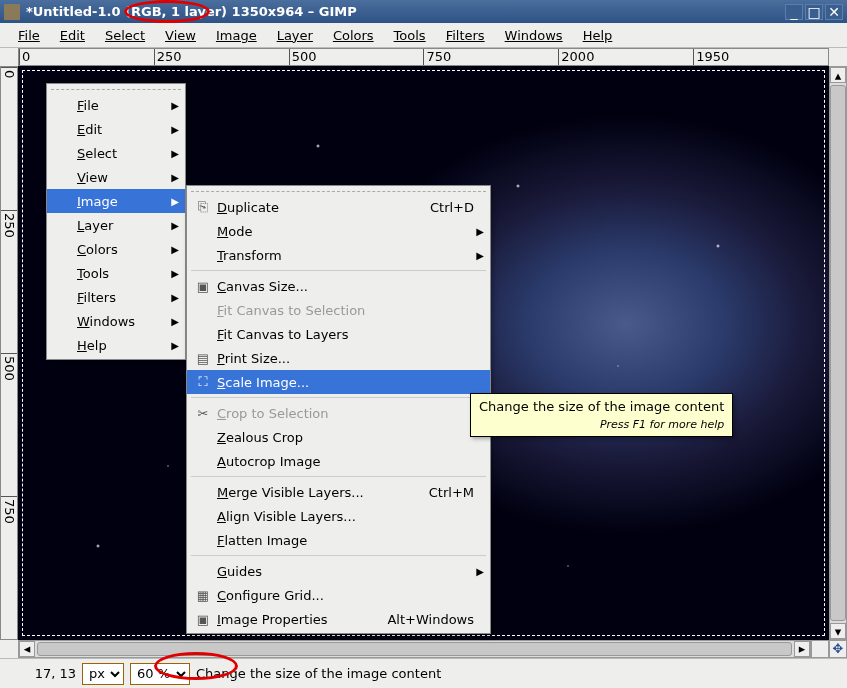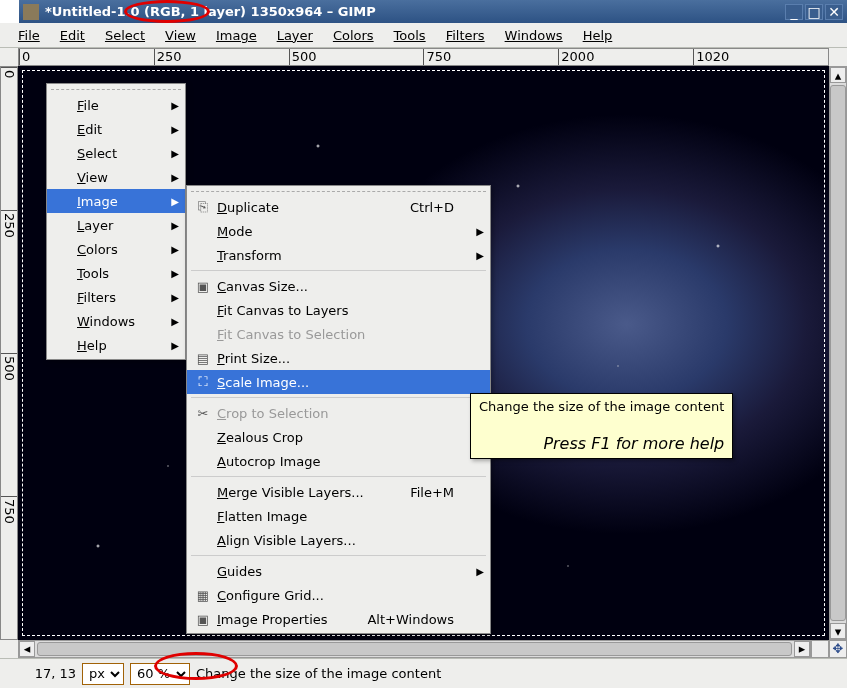--- a/index.html
+++ b/index.html
@@ -1,18 +1,18 @@
 <!DOCTYPE html>
 <html><head>
 <meta charset="utf-8">
 <style>
 * { margin: 0; padding: 0; box-sizing: border-box; font-family: "DejaVu Sans", "Bitstream Vera Sans", sans-serif; font-size: 13px; }
 body { background: #fff; width: 847px; height: 688px; overflow: hidden; position: relative; }
 
-.titlebar { height: 23px; background: linear-gradient(#4a6f9e,#2d5284); display: flex; align-items: center; padding: 0 4px; margin-left: 19px; }
+.titlebar { height: 23px; background: linear-gradient(#4a6f9e,#2d5284); display: flex; align-items: center; padding: 0 4px; }
 .titlebar-icon { width: 16px; height: 16px; background: #8a7a5a; margin-right: 6px; }
 .titlebar-text { color: #fff; font-weight: bold; flex: 1; }
 .titlebar-btns { display: flex; gap: 2px; }
 .titlebar-btn { width: 18px; height: 16px; background: #3a5e8e; color: #fff; text-align: center; line-height: 14px; font-size: 14px; border: 1px solid #5a7eae; cursor: pointer; }
 
 .menubar { height: 25px; background: #eeeeec; border-bottom: 1px solid #babdb6; display: flex; align-items: center; padding: 0 8px; gap: 0; }
 .menubar-item { padding: 3px 10px; cursor: pointer; }
 .menubar-item u { text-decoration: underline; }
 
 .workarea { position: relative; height: calc(100% - 23px - 25px - 30px); background: #eeeeec; }
@@ -52,28 +52,28 @@
 .statusbar .msg { flex: 1; }
 
 
 .ctx-menu { position: absolute; background: #eeeeec; border: 1px solid #888; box-shadow: 2px 2px 5px rgba(0,0,0,0.3); padding: 2px 0; }
 .ctx-menu .dash { height: 1px; margin: 3px 4px; border-top: 1px dashed #aaa; }
 .ctx-item { display: flex; align-items: center; height: 24px; padding: 0 24px 0 8px; cursor: pointer; position: relative; }
 .ctx-item.sel { background: #3873d8; color: #fff; }
 .ctx-item.disabled { color: #999; cursor: default; }
 .ctx-item .arrow-r { position: absolute; right: 6px; font-size: 10px; }
 .ctx-item u { text-decoration: underline; }
-.ctx-shortcut { position: absolute; right: 36px; }
+.ctx-shortcut { position: absolute; right: 16px; }
 .ctx-icon { width: 16px; margin-right: 6px; text-align: center; color: #555; }
 .ctx-item.sel .ctx-icon { color: #fff; }
 .sep { height: 1px; background: #ccc; margin: 3px 4px; }
 
 
 .tooltip { position: absolute; background: #feffcf; border: 1px solid #000; padding: 5px 8px; box-shadow: 2px 2px 4px rgba(0,0,0,0.3); min-width: 240px; }
-.tooltip .sub { text-align: right; font-style: italic; font-size: 16px; margin-top: 20px; }
+.tooltip .sub { text-align: right; font-style: italic; font-size: 11px; margin-top: 4px; }
 
 
 .oval { position: absolute; border: 3px solid #e00000; border-radius: 50%; pointer-events: none; }
 </style>
 </head>
 <body>
 
 <div class="titlebar">
   <div class="titlebar-icon"></div>
   <div class="titlebar-text">*Untitled-1.0 (RGB, 1 layer) 1350x964 – GIMP</div>
@@ -98,21 +98,21 @@
   <div class="menubar-item"><u>Help</u></div>
 </div>
 
 <div class="workarea">
   <div class="ruler-top">
     <div class="tick">0</div>
     <div class="tick">250</div>
     <div class="tick">500</div>
     <div class="tick">750</div>
     <div class="tick">2000</div>
-    <div class="tick">1020</div>
+    <div class="tick">1950</div>
   </div>
   <div class="ruler-left">
     <div class="tick">0</div>
     <div class="tick">250</div>
     <div class="tick">500</div>
     <div class="tick">750</div>
   </div>
   <div class="canvas-area">
     <div class="canvas-dashed"></div>
   </div>
@@ -214,27 +214,27 @@
       <div class="ctx-item">
         <span class="ctx-icon"></span>
         <span><u>T</u>ransform</span>
         <span class="arrow-r">▶</span>
       </div>
       <div class="sep"></div>
       <div class="ctx-item">
         <span class="ctx-icon">▣</span>
         <span><u>C</u>anvas Size...</span>
       </div>
+      <div class="ctx-item disabled">
+        <span class="ctx-icon"></span>
+        <span><u>F</u>it Canvas to Selection</span>
+      </div>
       <div class="ctx-item">
         <span class="ctx-icon"></span>
         <span><u>F</u>it Canvas to Layers</span>
-      </div>
-      <div class="ctx-item disabled">
-        <span class="ctx-icon"></span>
-        <span><u>F</u>it Canvas to Selection</span>
       </div>
       <div class="ctx-item">
         <span class="ctx-icon">▤</span>
         <span><u>P</u>rint Size...</span>
       </div>
       <div class="ctx-item sel">
         <span class="ctx-icon">⛶</span>
         <span><u>S</u>cale Image...</span>
       </div>
       <div class="sep"></div>
@@ -247,29 +247,29 @@
         <span><u>Z</u>ealous Crop</span>
       </div>
       <div class="ctx-item">
         <span class="ctx-icon"></span>
         <span><u>A</u>utocrop Image</span>
       </div>
       <div class="sep"></div>
       <div class="ctx-item">
         <span class="ctx-icon"></span>
         <span><u>M</u>erge Visible Layers...</span>
-        <span class="ctx-shortcut">File+M</span>
+        <span class="ctx-shortcut">Ctrl+M</span>
+      </div>
+      <div class="ctx-item">
+        <span class="ctx-icon"></span>
+        <span><u>A</u>lign Visible Layers...</span>
       </div>
       <div class="ctx-item">
         <span class="ctx-icon"></span>
         <span><u>F</u>latten Image</span>
-      </div>
-      <div class="ctx-item">
-        <span class="ctx-icon"></span>
-        <span><u>A</u>lign Visible Layers...</span>
       </div>
       <div class="sep"></div>
       <div class="ctx-item">
         <span class="ctx-icon"></span>
         <span><u>G</u>uides</span>
         <span class="arrow-r">▶</span>
       </div>
       <div class="ctx-item">
         <span class="ctx-icon">▦</span>
         <span><u>C</u>onfigure Grid...</span>

